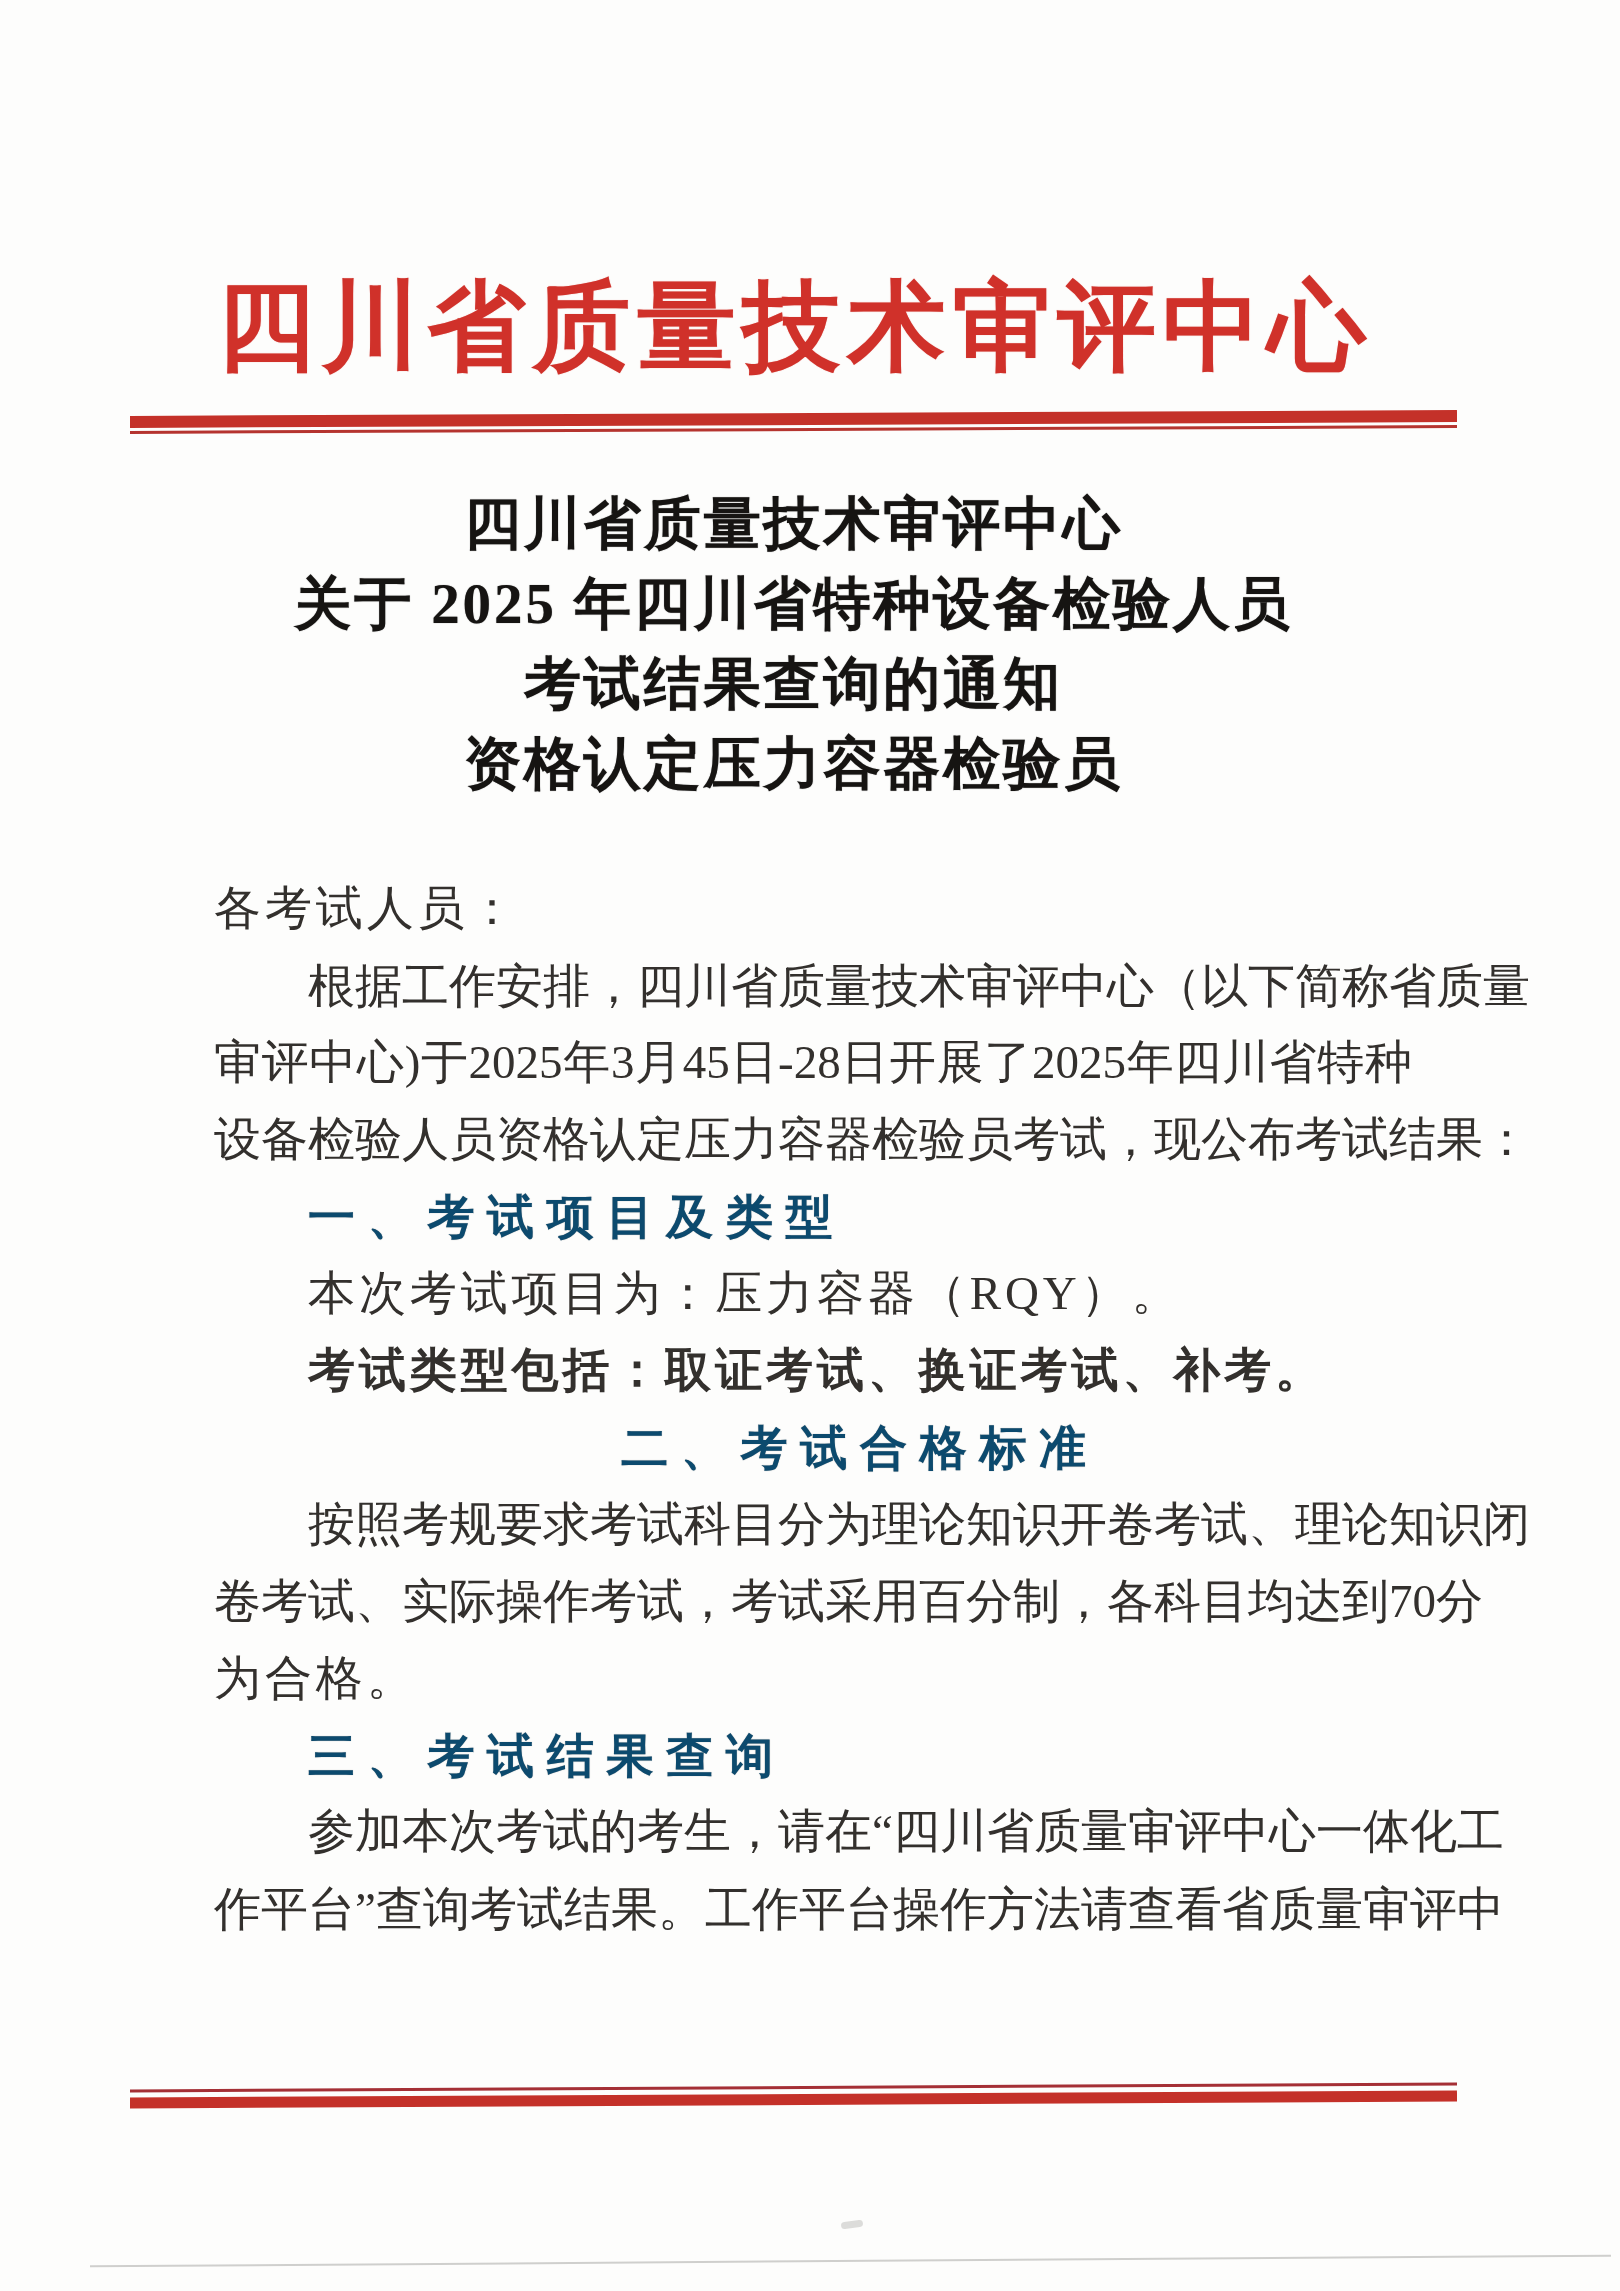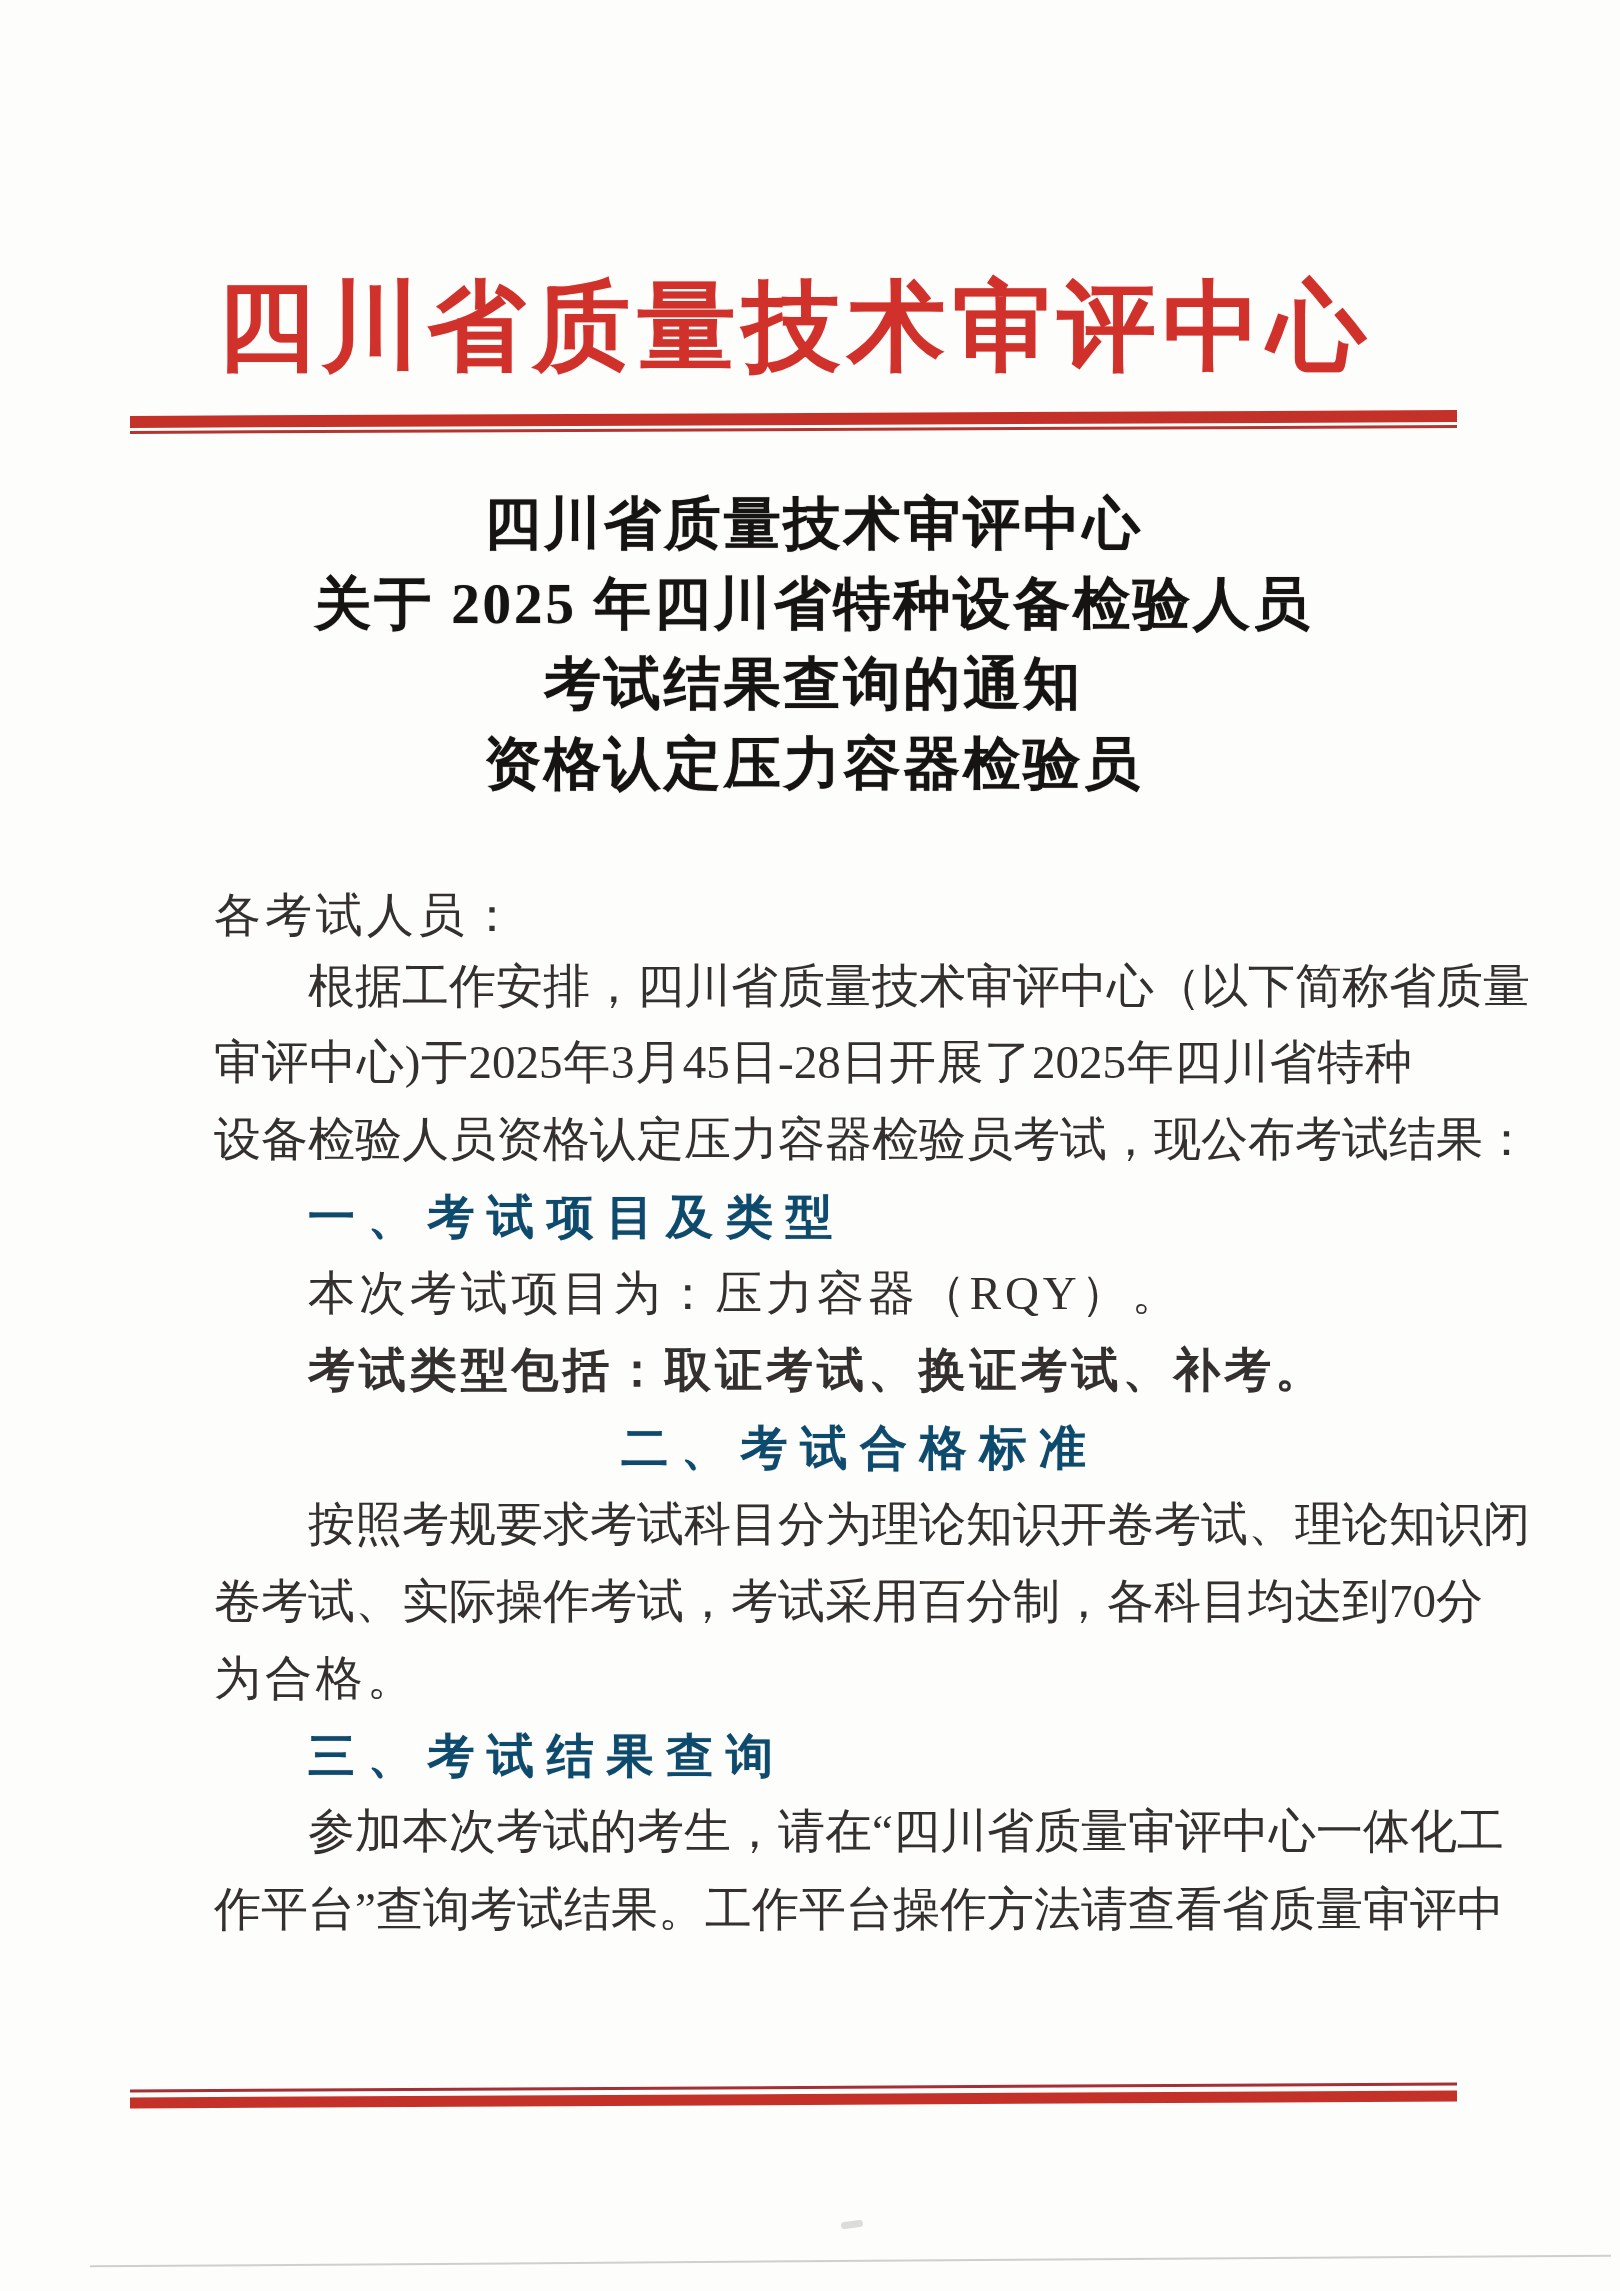--- a/index.html
+++ b/index.html
@@ -19,21 +19,21 @@
     color:#d0312a;
     text-shadow:0 0 1px rgba(208,49,42,.45);
   }
   .rule{position:absolute;left:130px;width:1327px;}
   .rule-top-thick{top:413px;height:11.8px;background:#c43129;transform:rotate(-0.25deg);}
   .rule-top-thin {top:428px;height:2.9px; background:#b5342f;transform:rotate(-0.25deg);}
   .rule-bot-thin {top:2086px;height:2.9px; background:#a42f35;transform:rotate(-0.3deg);}
   .rule-bot-thick{top:2094px;height:10.8px;background:#c43129;transform:rotate(-0.3deg);}
   
   .doc-title{
-    position:absolute;left:82px;top:484px;width:1463px;
+    position:absolute;left:62px;top:484px;width:1463px;
     text-align:center;color:#161412;
   }
   .doc-title .tline{
     font-size:57px;line-height:80px;font-weight:700;letter-spacing:2.9px;
     font-family:"Liberation Serif","DejaVu Serif",serif;
     text-shadow:0 0 1px rgba(0,0,0,.55);
   }
   
   .bline{
     position:absolute;height:61px;line-height:55px;
@@ -84,21 +84,21 @@
   <div class="rule rule-top-thin"></div>
 
   <div class="doc-title">
     <div class="tline">四川省质量技术审评中心</div>
     <div class="tline">关于 2025 年四川省特种设备检验人员</div>
     <div class="tline">考试结果查询的通知</div>
     <div class="tline">资格认定压力容器检验员</div>
   </div>
 
   <div id="body-lines">
-      <div class="bline" style="top: 881px; left: 214px; width: 1198px; margin-top: 7px;">各考试人员：</div>
+      <div class="bline" style="top: 881px; left: 214px; width: 1198px;">各考试人员：</div>
       <div class="bline justify" style="top: 959px; left: 308px; width: 1104px;">
         <span>根</span>
         <span>据</span>
         <span>工</span>
         <span>作</span>
         <span>安</span>
         <span>排</span>
         <span>，</span>
         <span>四</span>
         <span>川</span>

